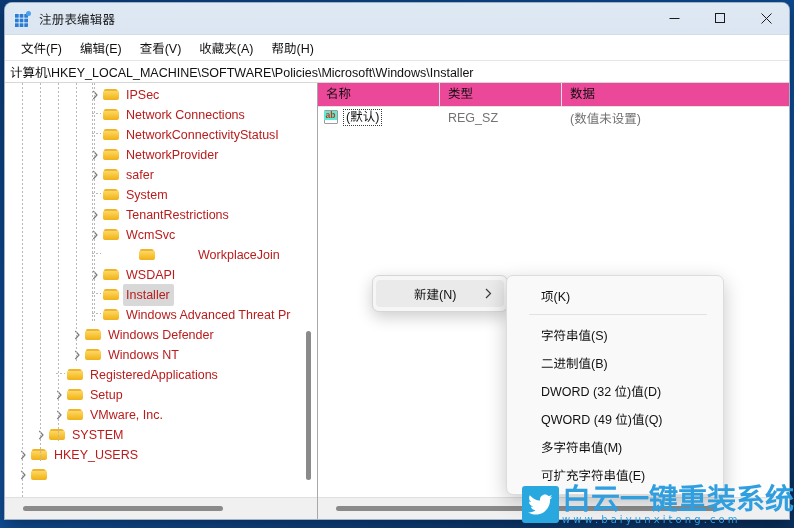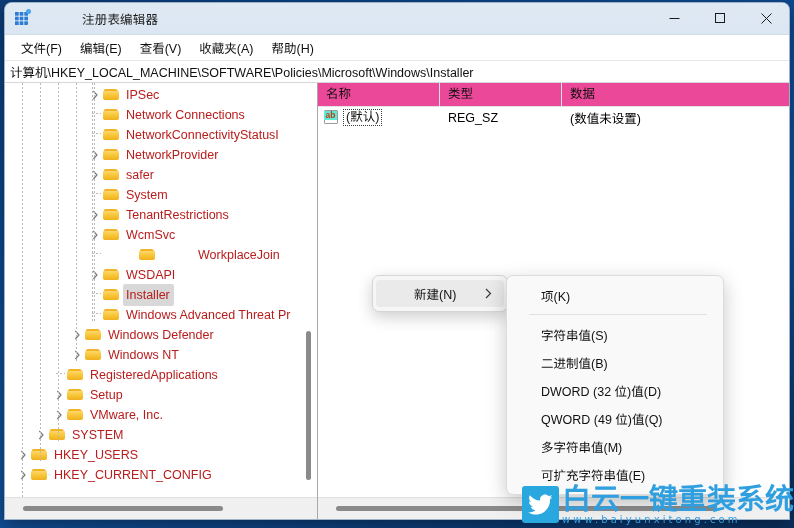--- a/index.html
+++ b/index.html
@@ -27,21 +27,21 @@
   
   #titlebar {
     height: 31px;
     background: linear-gradient(180deg, #dfe9f4 0%, #dbe6f2 100%);
     border-bottom: 1px solid #d3dde8;
     display: flex;
     align-items: center;
     position: relative;
     flex: 0 0 auto;
   }
-  #titlebar-left { display: flex; align-items: flex-start; padding-left: 9px; gap: 43px; }
+  #titlebar-left { display: flex; align-items: flex-end; padding-left: 9px; }
   .app-icon {
     width: 17px; height: 17px;
     position: relative;
     margin-right: 8px;
     flex: 0 0 auto;
   }
   .app-icon .grid {
     position: absolute; left: 0; top: 2px;
     width: 14px; height: 14px;
     background: #2b7cd3;
@@ -295,21 +295,21 @@
   .vr-name .txt {
     font-size: 12.5px;
     color: #101010;
     border: 1px dotted #3a3a3a;
     padding: 0 2px;
     line-height: 15px;
     white-space: nowrap;
   }
   .vr-type, .vr-data {
     font-size: 12.5px;
-    color: #000000;
+    color: #737373;
     padding-left: 8px;
     box-sizing: border-box;
     white-space: nowrap;
   }
   .vr-type { width: 122px; flex: 0 0 auto; }
   .vr-data { flex: 1 1 auto; }
   
   #ctx-parent {
     position: absolute;
     left: 367px; top: 192px;
@@ -647,21 +647,20 @@
             <div class="tree-row" style="padding-left: 10px;">
               <span class="twisty">
                 <svg width="7" height="10" viewBox="0 0 7 10">
                   <polyline points="1.3,1 5,5 1.3,9" fill="none" stroke="#7a7a7a" stroke-width="1.2"></polyline>
                 </svg>
               </span>
               <span class="folder">
                 <span class="f-back"></span>
                 <span class="f-front"></span>
               </span>
-              <span class="label">HKEY_CURRENT_CONFIG</span>
             </div>
             <div class="guide" style="left: 17px; top: 0px; height: 420px; bottom: auto;"></div>
             <div class="guide" style="left: 35px; top: 0px; height: 380px; bottom: auto;"></div>
             <div class="guide" style="left: 53px; top: 0px; height: 360px; bottom: auto;"></div>
             <div class="guide" style="left: 71px; top: 0px; height: 280px; bottom: auto;"></div>
             <div class="guide" style="left: 89px; top: 0px; height: 240px; bottom: auto;"></div>
             <div class="elbow" style="left: 87px; width: 9px; top: 30px;"></div>
             <div class="elbow" style="left: 87px; width: 9px; top: 50px;"></div>
             <div class="elbow" style="left: 87px; width: 9px; top: 110px;"></div>
             <div class="elbow" style="left: 87px; width: 9px; top: 170px;"></div>

